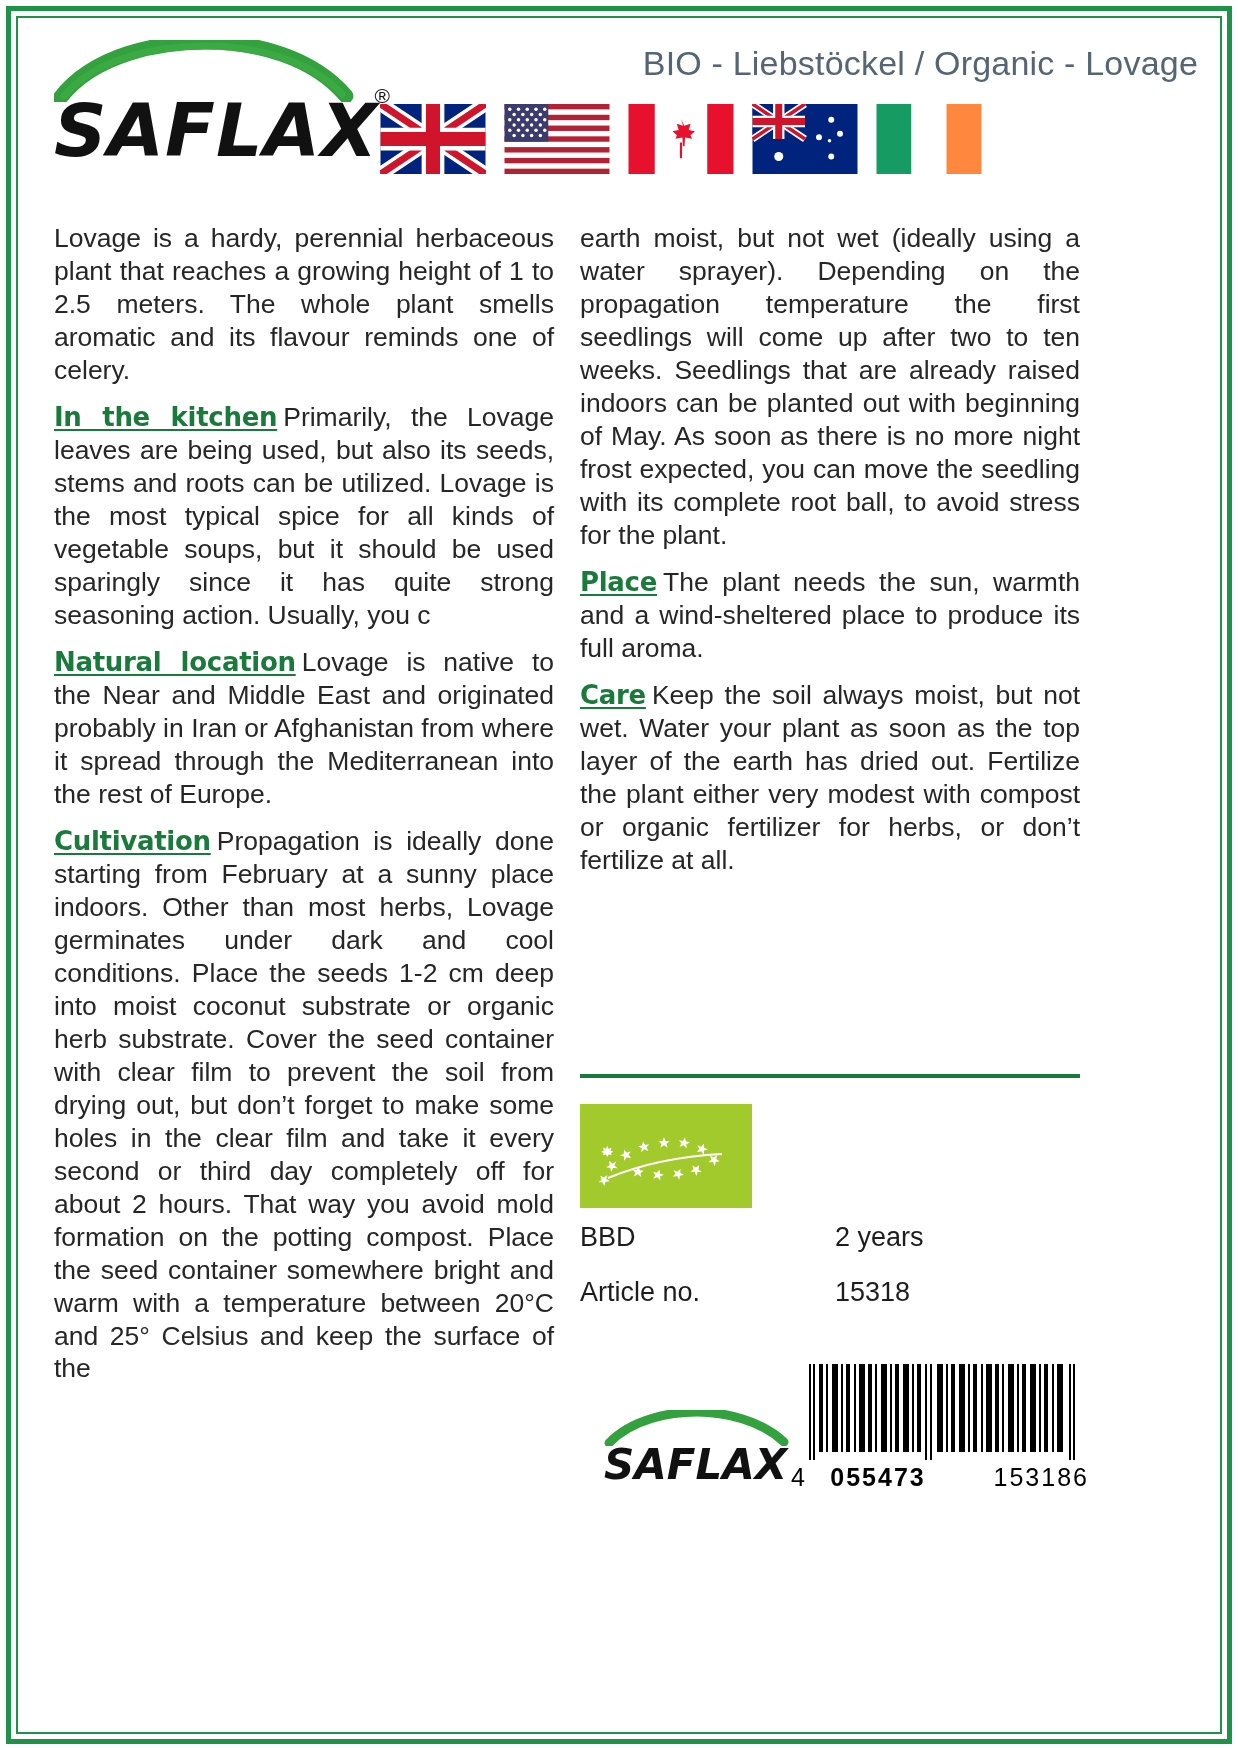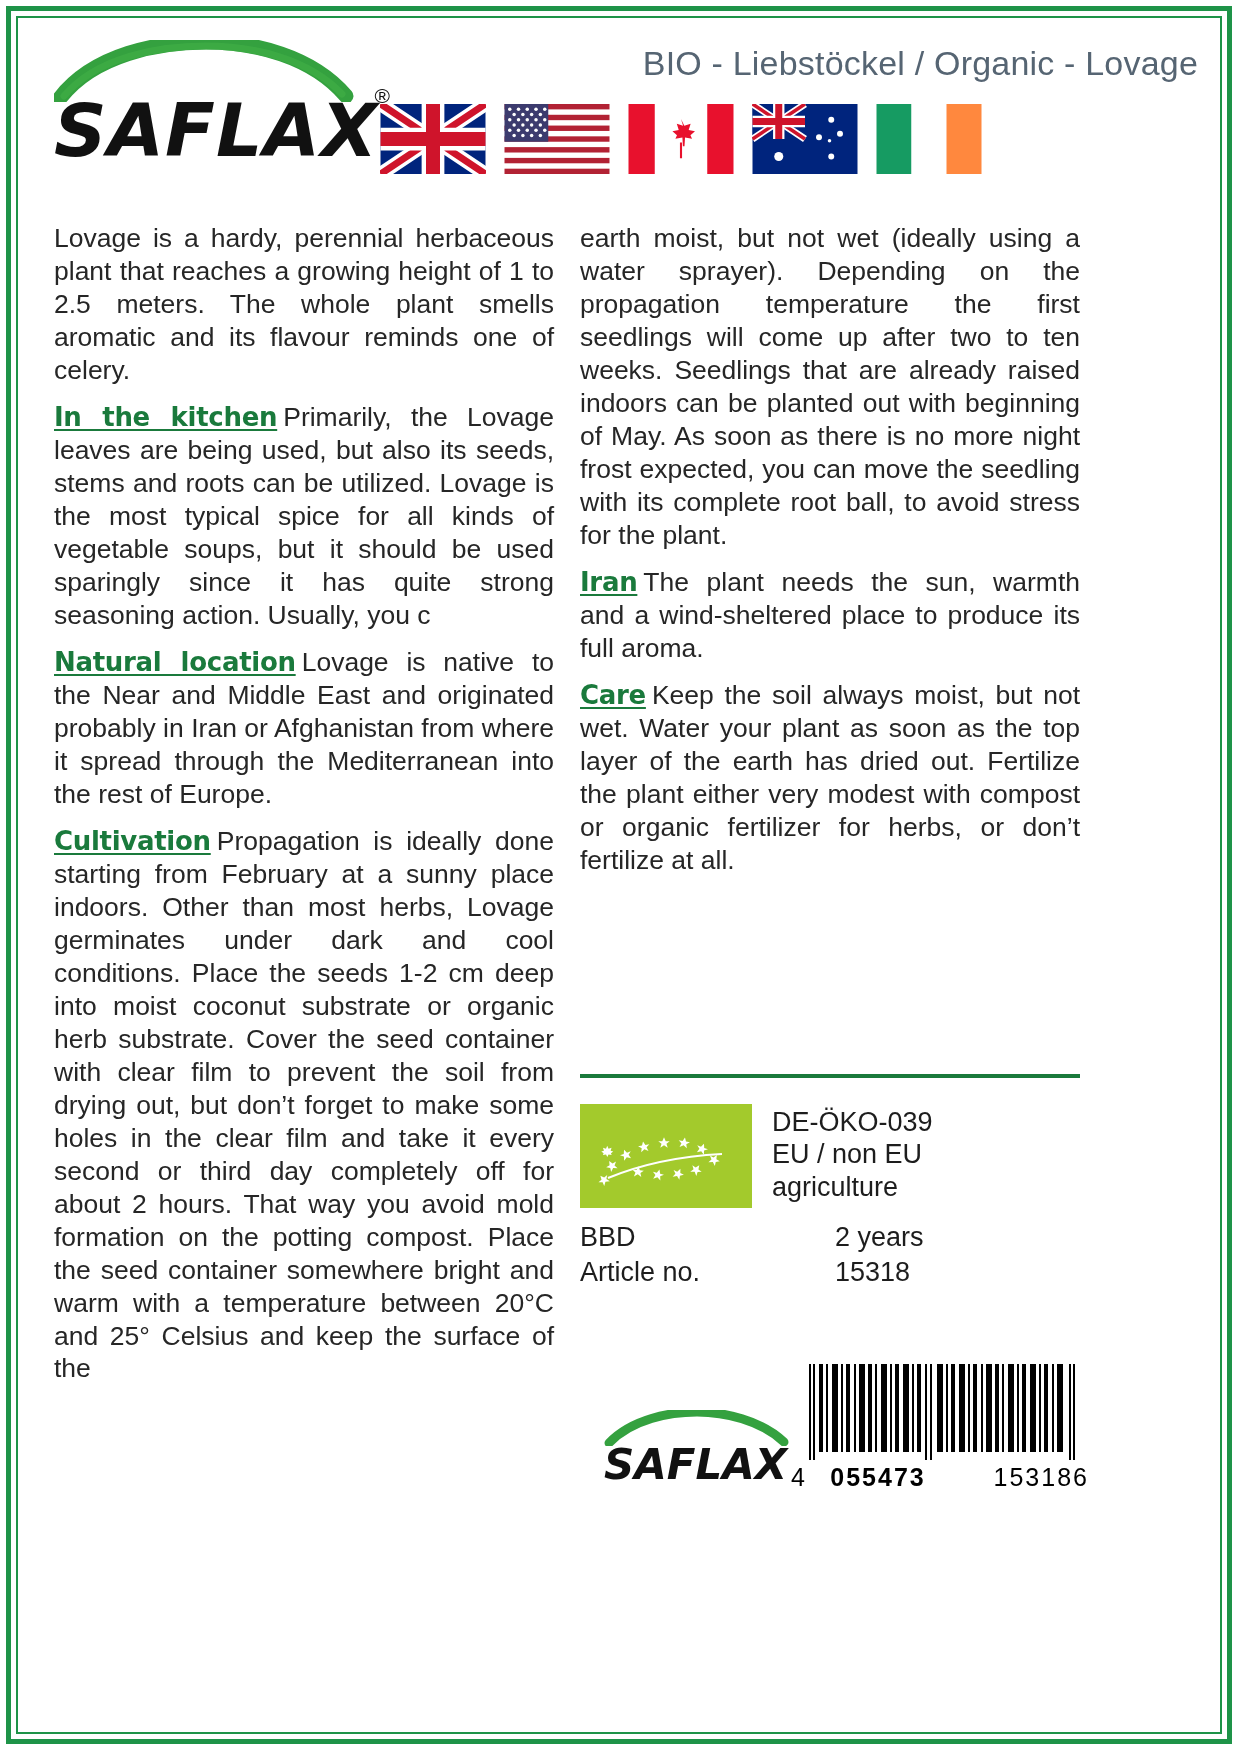--- a/index.html
+++ b/index.html
@@ -200,21 +200,21 @@
     line-height: 1.2;
     color: #1d1d1d;
     margin-top: 10px;
     white-space: pre-line;
   }
 
   .info-table {
     margin-top: 14px;
     display: grid;
     grid-template-columns: 255px auto;
-    row-gap: 4px;
+    row-gap: 24px;
     font-size: 27px;
     color: #1d1d1d;
   }
   .info-label { white-space: nowrap; }
   .info-value { white-space: nowrap; }
 
   
   .bottom-row {
     position: absolute;
     left: 0;
@@ -407,21 +407,21 @@
         </p>
       </div>
 
       <div class="col col-right">
 
         <p class="body">
           <span>earth moist, but not wet (ideally using a water sprayer). Depending on the propagation temperature the first seedlings will come up after two to ten weeks. Seedlings that are already raised indoors can be planted out with beginning of May. As soon as there is no more night frost expected, you can move the seedling with its complete root ball, to avoid stress for the plant.</span>
         </p>
 
         <p class="body">
-          <span class="sec-head">Iran</span><span>The plant needs the sun, warmth and a wind-sheltered place to produce its full aroma.</span>
+          <span class="sec-head">Place</span><span>The plant needs the sun, warmth and a wind-sheltered place to produce its full aroma.</span>
         </p>
 
         <p class="body">
           <span class="sec-head">Care</span><span>Keep the soil always moist, but not wet. Water your plant as soon as the top layer of the earth has dried out. Fertilize the plant either very modest with compost or organic fertilizer for herbs, or don’t fertilize at all.</span>
         </p>
 
 
         <div class="cert-area">
           <div class="cert-rule"></div>
 
@@ -447,23 +447,20 @@
                     <polygon points="0,-6 1.8,-1.9 6,-1.9 2.6,0.8 3.9,5 0,2.4 -3.9,5 -2.6,0.8 -6,-1.9 -1.8,-1.9" transform="translate(116,66) rotate(35) scale(0.95)"></polygon>
                     <polygon points="0,-6 1.8,-1.9 6,-1.9 2.6,0.8 3.9,5 0,2.4 -3.9,5 -2.6,0.8 -6,-1.9 -1.8,-1.9" transform="translate(98,70) rotate(25) scale(0.95)"></polygon>
                     <polygon points="0,-6 1.8,-1.9 6,-1.9 2.6,0.8 3.9,5 0,2.4 -3.9,5 -2.6,0.8 -6,-1.9 -1.8,-1.9" transform="translate(78,71) rotate(15) scale(0.95)"></polygon>
                     <polygon points="0,-6 1.8,-1.9 6,-1.9 2.6,0.8 3.9,5 0,2.4 -3.9,5 -2.6,0.8 -6,-1.9 -1.8,-1.9" transform="translate(58,68) rotate(5) scale(0.95)"></polygon>
                   </g>
                 </g>
                 <path d="M28 74 C 62 60, 104 52, 142 50" stroke="#ffffff" stroke-width="2" fill="none"></path>
               </svg>
             </div>
 
-            <div class="cert-text">DE-ÖKO-039
-EU / non EU
-agriculture</div>
           </div>
 
           <div class="info-table">
             <div class="info-label">BBD</div>
             <div class="info-value">2 years</div>
             <div class="info-label">Article no.</div>
             <div class="info-value">15318</div>
           </div>
         </div>
 

